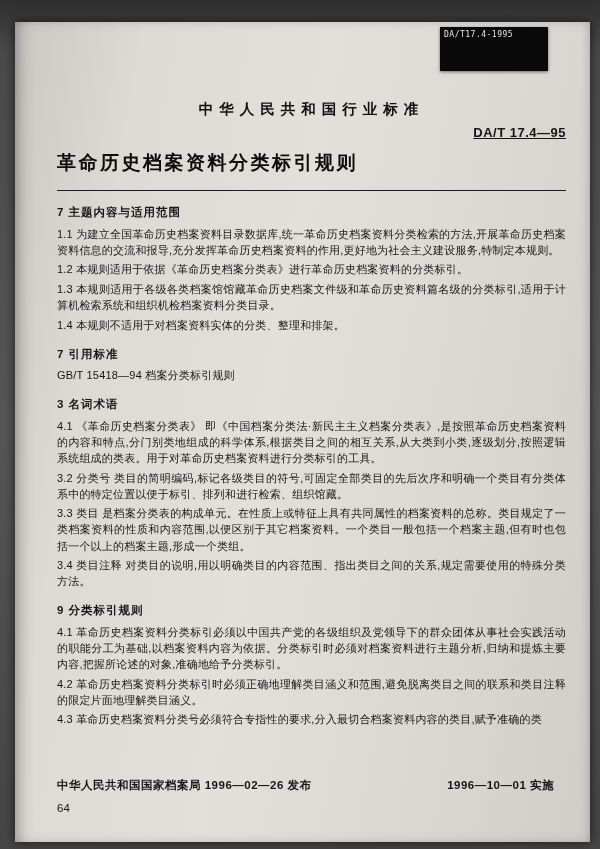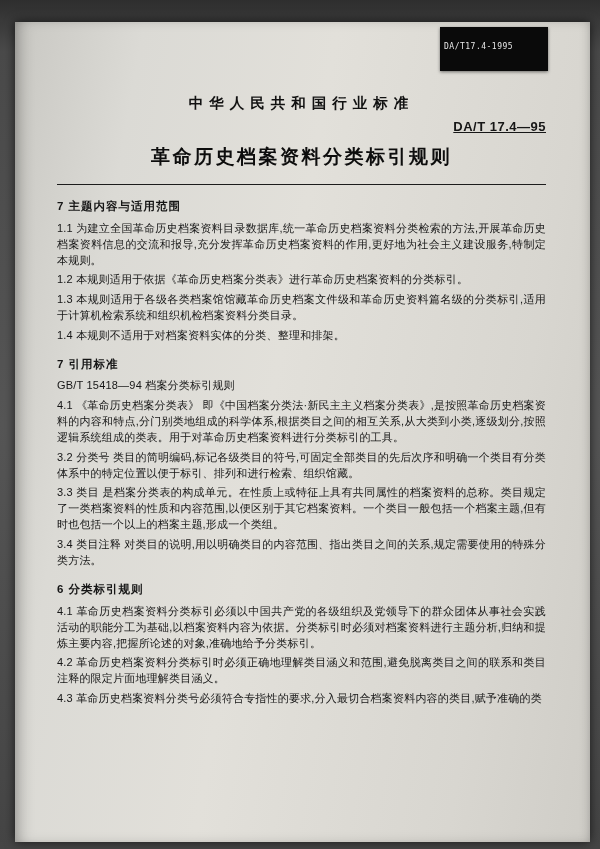--- a/index.html
+++ b/index.html
@@ -20,51 +20,52 @@
     background:linear-gradient(100deg,#c9c8c3 0%,#dbdad5 18%,#e2e0da 45%,#d8d6d0 80%,#cfcdc7 100%);
     box-shadow:0 0 10px rgba(0,0,0,.65), inset 10px 0 18px -10px rgba(0,0,0,.45), inset -6px 0 12px -8px rgba(0,0,0,.35);
     color:#161616;
   }
   .stamp{
     position:absolute;
     top:27px;right:52px;
     width:108px;height:44px;
     background:#0a0a0a;
     z-index:5;
-    display:flex;align-items:flex-end;
-    padding:20px 4px;box-sizing:border-box;
+    display:flex;align-items:flex-start;
+    padding:3px 4px;box-sizing:border-box;
     box-shadow:0 1px 3px rgba(0,0,0,.5);
   }
   .stamp span{
     color:#e8e8e8;
     font-family:"DejaVu Sans Mono","Liberation Mono",monospace;
     font-size:8px;letter-spacing:.5px;
   }
   .content{
     position:absolute;inset:0;
-    padding:72px 44px 0 42px;
+    padding:72px 24px 0 42px;
     box-sizing:border-box;
+    margin-top:6px;
   }
   .std-type{
     text-align:center;
     font-weight:bold;
     font-size:14.5px;
     letter-spacing:6px;
     color:#111;
   }
   .std-no{
     text-align:right;
     font-weight:bold;
     font-size:13px;
     margin-top:6px;
     letter-spacing:.5px;
     text-decoration:underline;
   }
   .doc-title{
-    text-align:center;
+    text-align:left;
     font-weight:bold;
     font-size:19px;
     letter-spacing:2.5px;
     margin-top:10px;
     color:#0d0d0d;
   }
   .rule{
     border-top:1.6px solid #1c1c1c;
     margin:14px 0 8px 0;
   }
@@ -112,32 +113,40 @@
 
         <h2>7 主题内容与适用范围</h2>
         <p>1.1 为建立全国革命历史档案资料目录数据库,统一革命历史档案资料分类检索的方法,开展革命历史档案资料信息的交流和报导,充分发挥革命历史档案资料的作用,更好地为社会主义建设服务,特制定本规则。</p>
         <p>1.2 本规则适用于依据《革命历史档案分类表》进行革命历史档案资料的分类标引。</p>
         <p>1.3 本规则适用于各级各类档案馆馆藏革命历史档案文件级和革命历史资料篇名级的分类标引,适用于计算机检索系统和组织机检档案资料分类目录。</p>
         <p>1.4 本规则不适用于对档案资料实体的分类、整理和排架。</p>
 
         <h2>7 引用标准</h2>
         <p>GB/T 15418—94 档案分类标引规则</p>
 
+        <h2>3 名词术语</h2>
         <p>4.1 《革命历史档案分类表》 即《中国档案分类法·新民主主义档案分类表》,是按照革命历史档案资料的内容和特点,分门别类地组成的科学体系,根据类目之间的相互关系,从大类到小类,逐级划分,按照逻辑系统组成的类表。用于对革命历史档案资料进行分类标引的工具。</p>
         <p>3.2 分类号 类目的简明编码,标记各级类目的符号,可固定全部类目的先后次序和明确一个类目有分类体系中的特定位置以便于标引、排列和进行检索、组织馆藏。</p>
         <p>3.3 类目 是档案分类表的构成单元。在性质上或特征上具有共同属性的档案资料的总称。类目规定了一类档案资料的性质和内容范围,以便区别于其它档案资料。一个类目一般包括一个档案主题,但有时也包括一个以上的档案主题,形成一个类组。</p>
         <p>3.4 类目注释 对类目的说明,用以明确类目的内容范围、指出类目之间的关系,规定需要使用的特殊分类方法。</p>
 
-        <h2>6 分类标引规则</h2>
+        <h2>9 分类标引规则</h2>
         <p>4.1 革命历史档案资料分类标引必须以中国共产党的各级组织及党领导下的群众团体从事社会实践活动的职能分工为基础,以档案资料内容为依据。分类标引时必须对档案资料进行主题分析,归纳和提炼主要内容,把握所论述的对象,准确地给予分类标引。</p>
         <p>4.2 革命历史档案资料分类标引时必须正确地理解类目涵义和范围,避免脱离类目之间的联系和类目注释的限定片面地理解类目涵义。</p>
         <p>4.3 革命历史档案资料分类号必须符合专指性的要求,分入最切合档案资料内容的类目,赋予准确的类</p>
 
       </div>
 
+      <div class="footer">
+        <div class="foot-line">
+          <span>中华人民共和国国家档案局 1996—02—26 发布</span>
+          <span>1996—10—01 实施</span>
+        </div>
+        <div class="page-no">64</div>
+      </div>
 
     </div>
   </div>
 
   <div class="stamp">
     <span>DA/T17.4-1995</span>
   </div>
 </div>
 
 </body></html>

